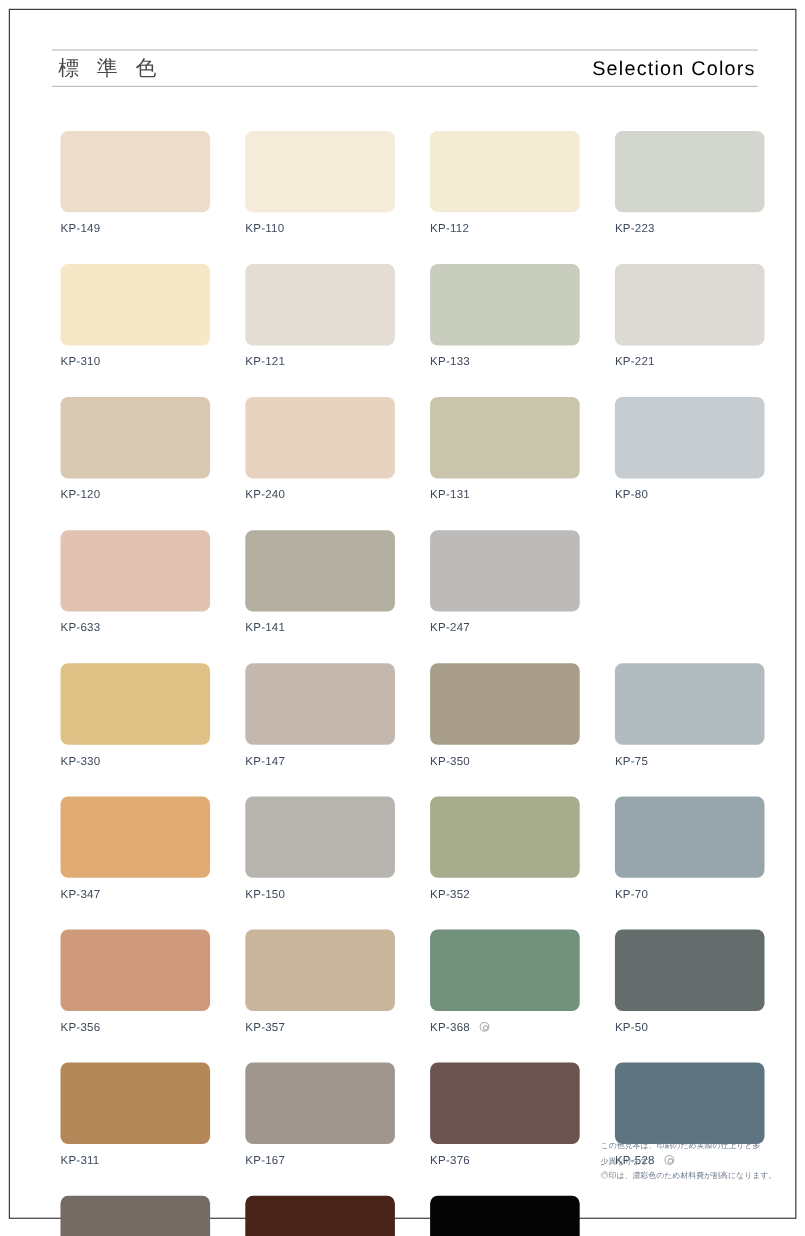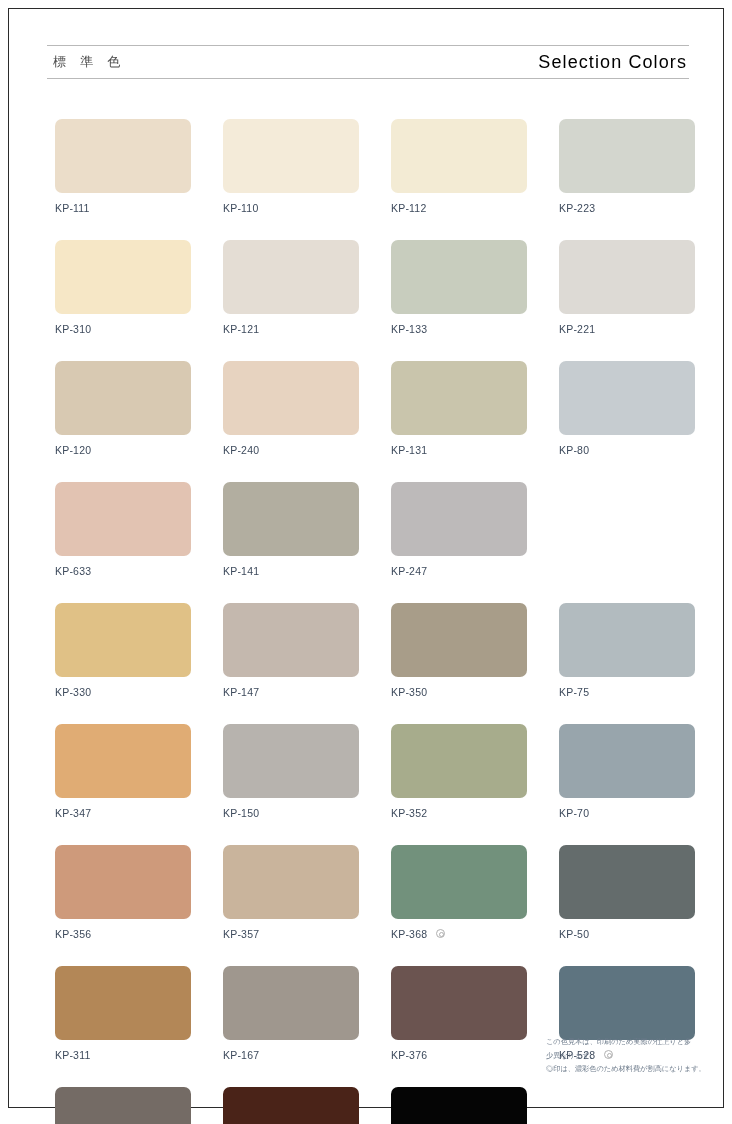--- a/index.html
+++ b/index.html
@@ -34,21 +34,21 @@
     position: relative;
     border-top: 1px solid #b9b9b9;
     border-bottom: 1px solid #b9b9b9;
     height: 34px;
     display: flex;
     align-items: center;
     justify-content: space-between;
     padding: 0 2px 0 6px;
   }
   .header-title-jp {
-    font-size: 13px;
+    font-size: 19px;
     letter-spacing: 5px;
     color: #4a4a4a;
     font-family: "DejaVu Sans", "Liberation Sans", sans-serif;
   }
   .header-title-en {
     font-size: 18px;
     letter-spacing: 1.1px;
     color: #000000;
   }
   
@@ -126,21 +126,21 @@
       <span class="header-title-jp">標 準 色</span>
       <span class="header-title-en">Selection Colors</span>
     </div>
   </div>
 
   <div class="grid">
       <div class="row">
         <div class="cell">
           <div class="chip" style="background: rgb(235, 221, 201);"></div>
           <div class="caption">
-            <span class="code">KP-111</span>
+            <span class="code">KP-149</span>
           </div>
         </div>
         <div class="cell">
           <div class="chip" style="background: rgb(244, 235, 217);"></div>
           <div class="caption">
             <span class="code">KP-110</span>
           </div>
         </div>
         <div class="cell">
           <div class="chip" style="background: rgb(243, 235, 212);"></div>

